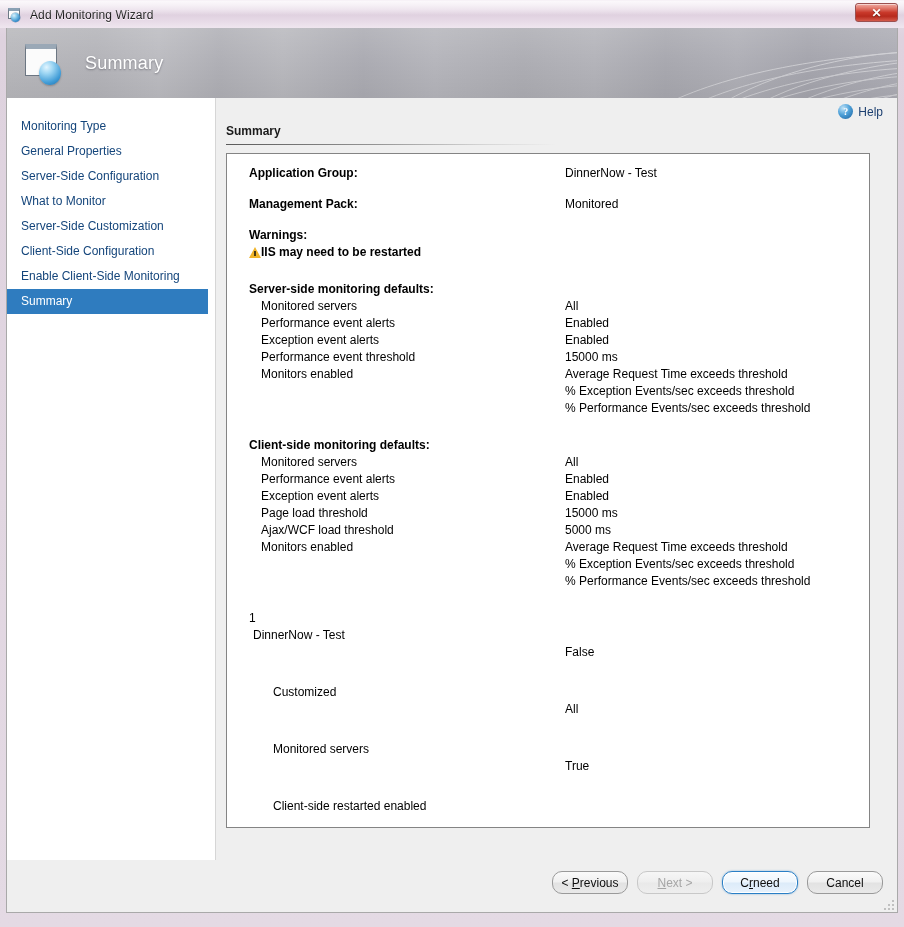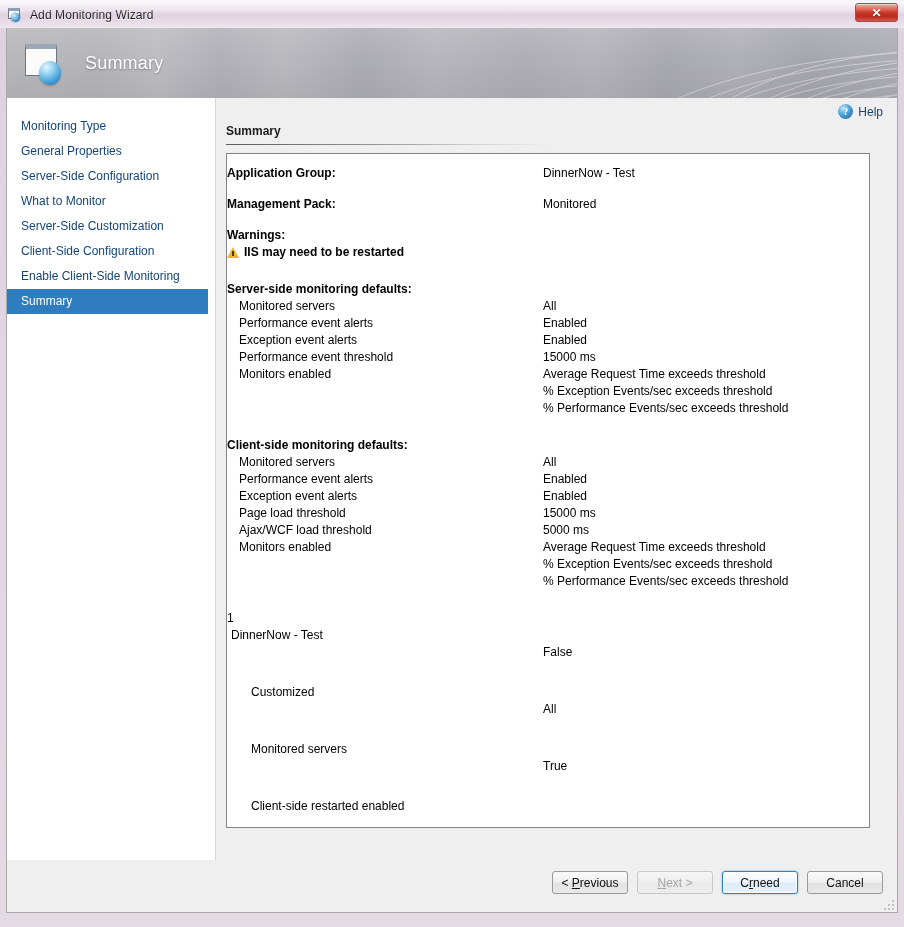--- a/index.html
+++ b/index.html
@@ -277,28 +277,27 @@
   .row .val {
     flex: 1 1 auto;
     white-space: nowrap;
   }
 
   .row.header .lbl { font-weight: bold; }
   .indent-1 .lbl { padding-left: 24px; margin-top: 40px; }
   .indent-0 .lbl { padding-left: 0px; }
   .indent-half .lbl { padding-left: 12px; }
 
-  .block { }
+  .block { padding-left: 22px; }
   .gap-lg { height: 20px; }
   .gap-md { height: 14px; }
 
   .warn-row {
     display: flex;
     align-items: center;
-    gap: 5px;
     font-size: 12px;
     font-weight: bold;
     color: #000000;
     line-height: 17px;
   }
   .warn-icon {
     width: 0; height: 0;
     border-left: 6px solid transparent;
     border-right: 6px solid transparent;
     border-bottom: 11px solid #f0b429;
@@ -328,21 +327,21 @@
     display: flex;
     gap: 9px;
   }
   .btn {
     width: 76px; height: 23px;
     font-size: 12px;
     font-family: "Liberation Sans", sans-serif;
     color: #0e0e0e;
     background: linear-gradient(180deg, #fafafa 0%, #f0f0f0 48%, #e2e2e2 52%, #e9e9e9 100%);
     border: 1px solid #9a9a9a;
-    border-radius: 3px;
+    border-radius: 10px;
     display: flex; align-items: center; justify-content: center;
     cursor: pointer;
     white-space: nowrap;
   }
   .btn.disabled {
     color: #a6a6a6;
     border-color: #c8c8c8;
     background: linear-gradient(180deg, #f6f6f6 0%, #eeeeee 48%, #e9e9e9 52%, #eeeeee 100%);
     cursor: default;
   }

